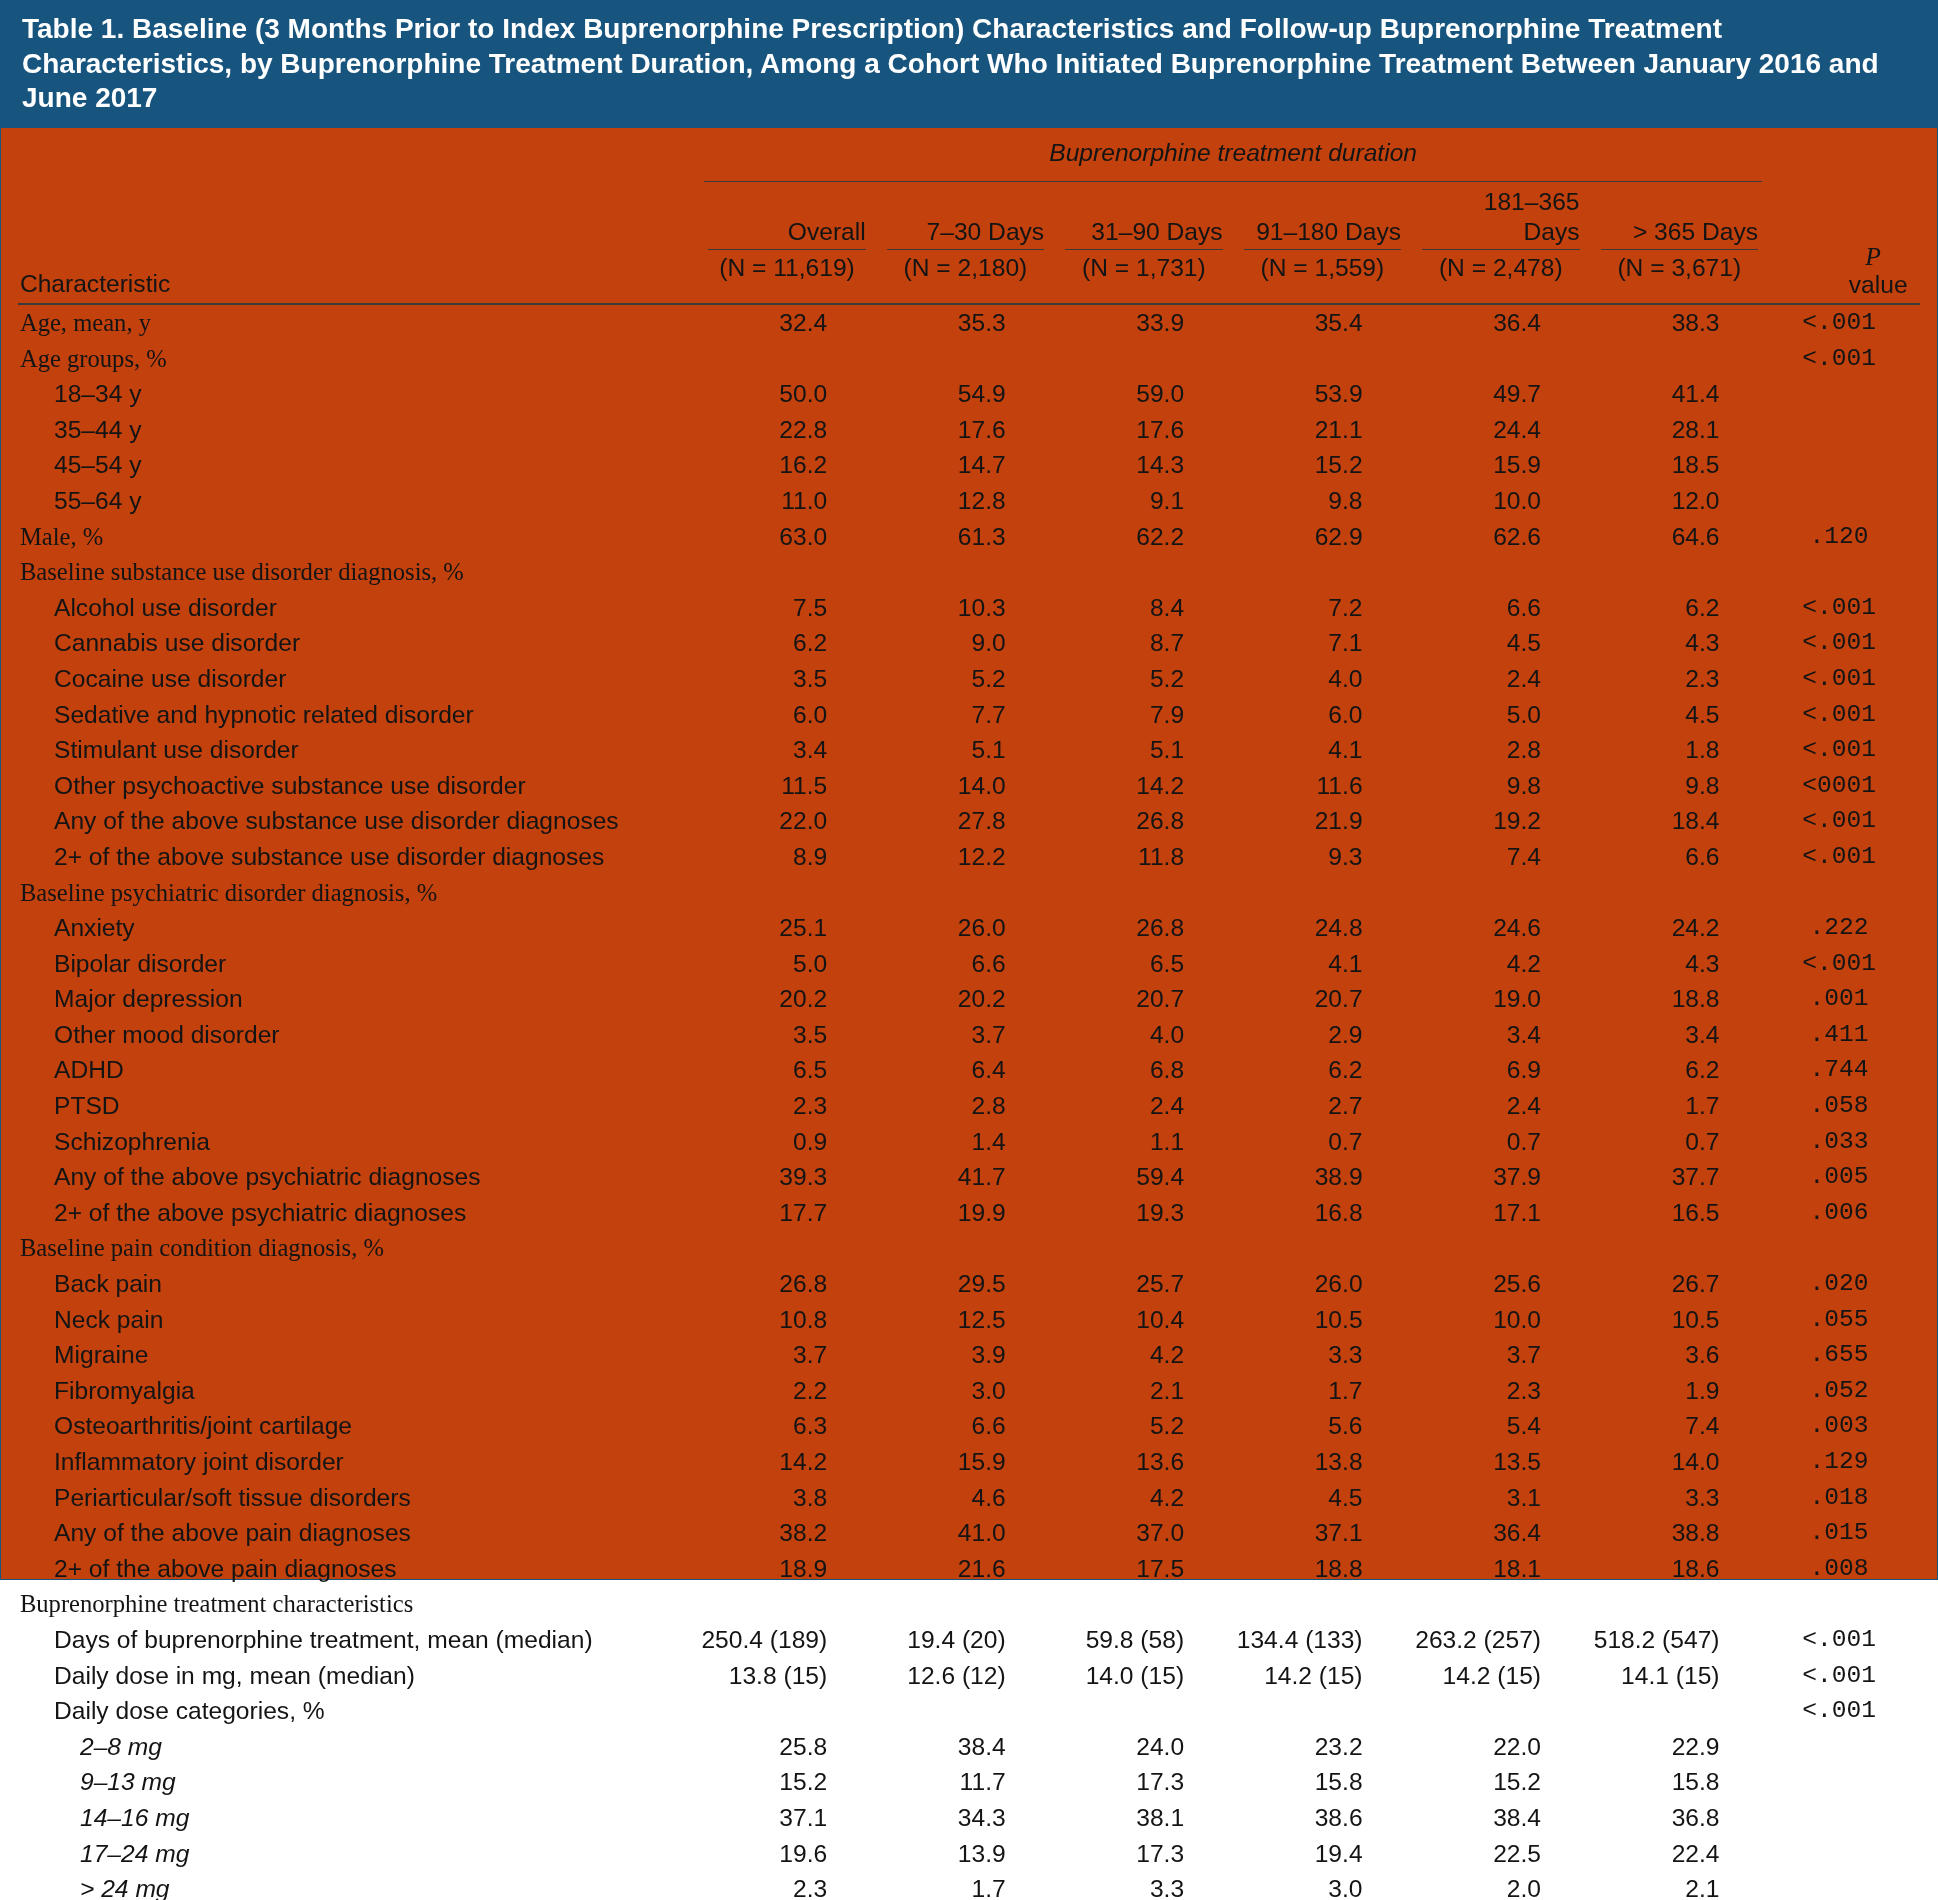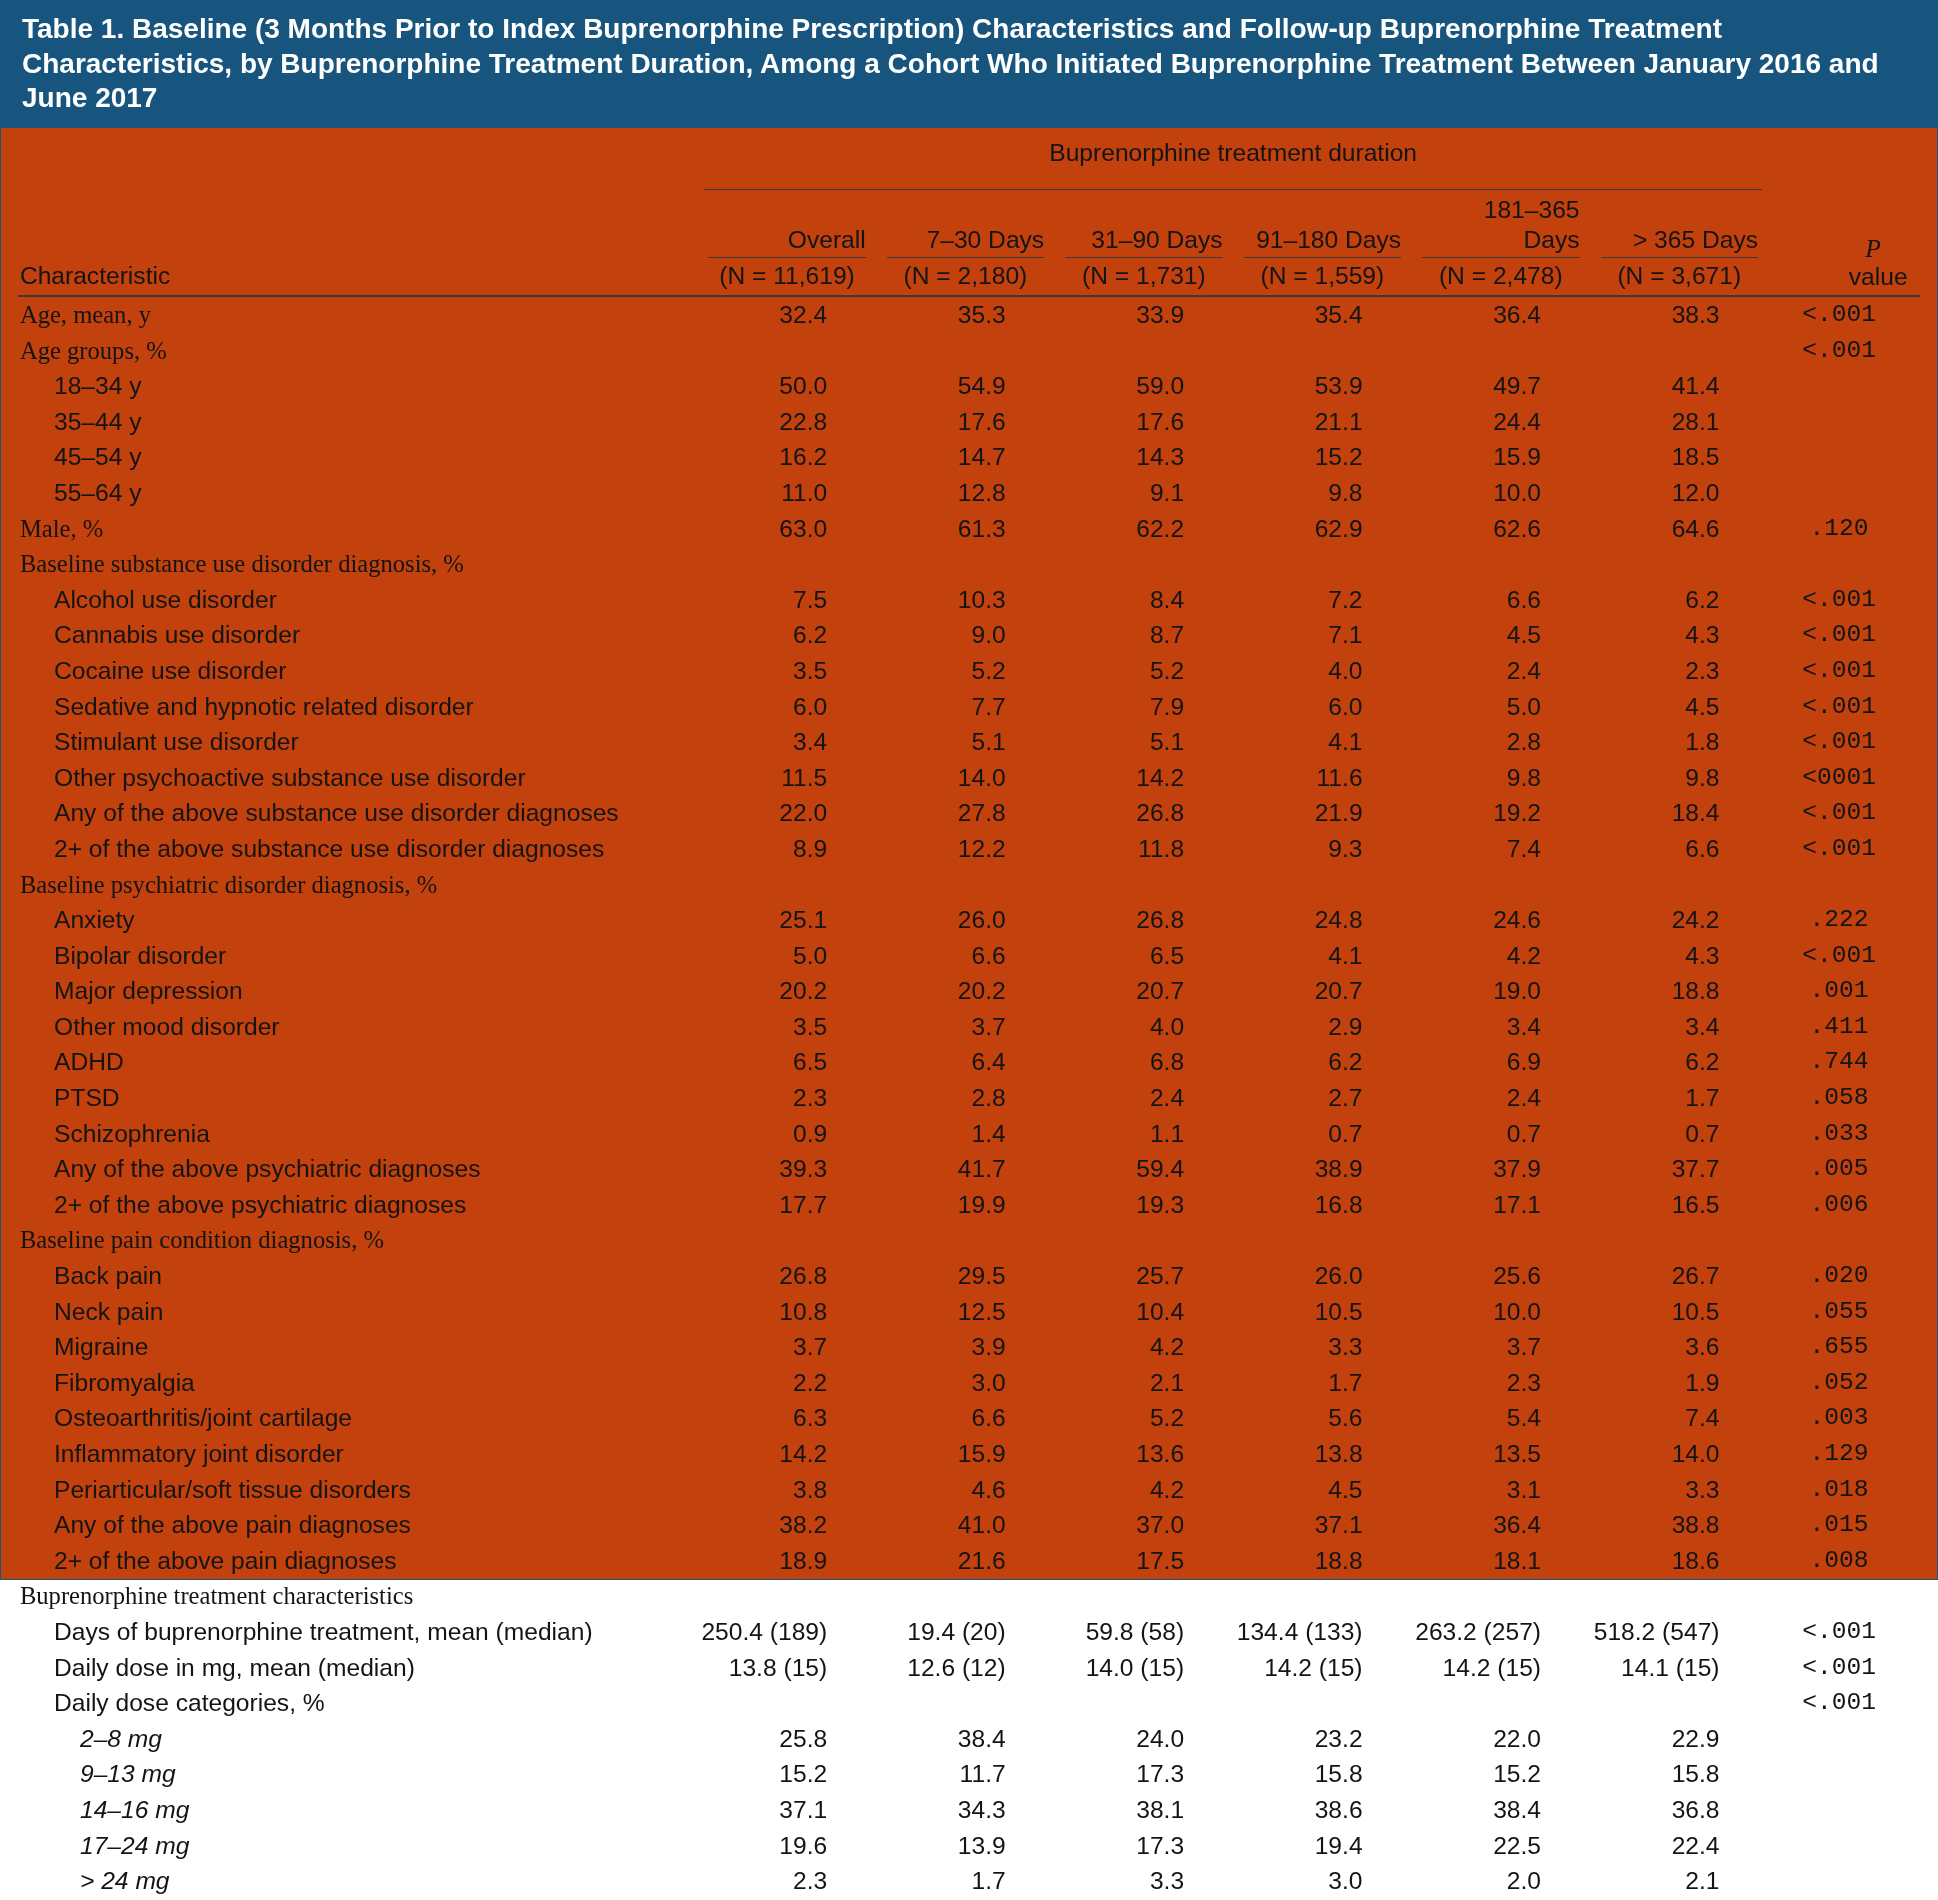--- a/index.html
+++ b/index.html
@@ -21,27 +21,27 @@
   .table-wrap{padding:1.9px 17px 0 17px;flex:1;}
   table{width:100%;border-collapse:collapse;table-layout:fixed;font-size:24.6px;}
   col.c-label{width:678px;}
   col.c-num{width:178px;}
   col.c-p{width:151px;}
   thead{border-bottom:2.8px solid #3a3a3a;}
   thead th, thead td{font-weight:normal;vertical-align:bottom;}
   .spanner-cell{padding-top:7.6px;}
   .spanner-line{
     text-align:center;border-bottom:1.9px solid #3a3a3a;
-    padding-bottom:21px;margin:0 5.7px;line-height:30px;
+    padding-bottom:13px;margin:0 5.7px;line-height:30px;font-style:italic;
   }
   .col-head .col-label{
     text-align:right;border-bottom:1.9px solid #3a3a3a;
     padding-bottom:1.9px;margin:0 9.5px;line-height:30px;padding-top:3.8px;
   }
-  .col-n{text-align:center;line-height:32px;padding-bottom:3px;}
+  .col-n{text-align:center;line-height:32px;padding-bottom:19px;}
   .char-head{text-align:left;padding:0 0 3.8px 1.9px;line-height:30px;}
   .p-head{text-align:right;line-height:28px;padding-bottom:3.8px;}
   .p-head .p-line1{padding-right:38px;font-style:italic;font-family:"Liberation Serif",serif;font-size:25.6px;}
   .p-head .p-line2{padding-right:11.4px;}
   tbody td{line-height:28px;padding-top:3.8px;padding-bottom:3.8px;vertical-align:top;}
   td.label{text-align:left;white-space:nowrap;overflow:hidden;}
   td.label.ind0{padding-left:1.9px;font-family:Liberation Serif, serif;}
   td.label.ind1{padding-left:36px;}
   td.label.ind2{padding-left:62px;font-style:italic;}
   td.num{text-align:right;padding-right:49px;white-space:nowrap;}

